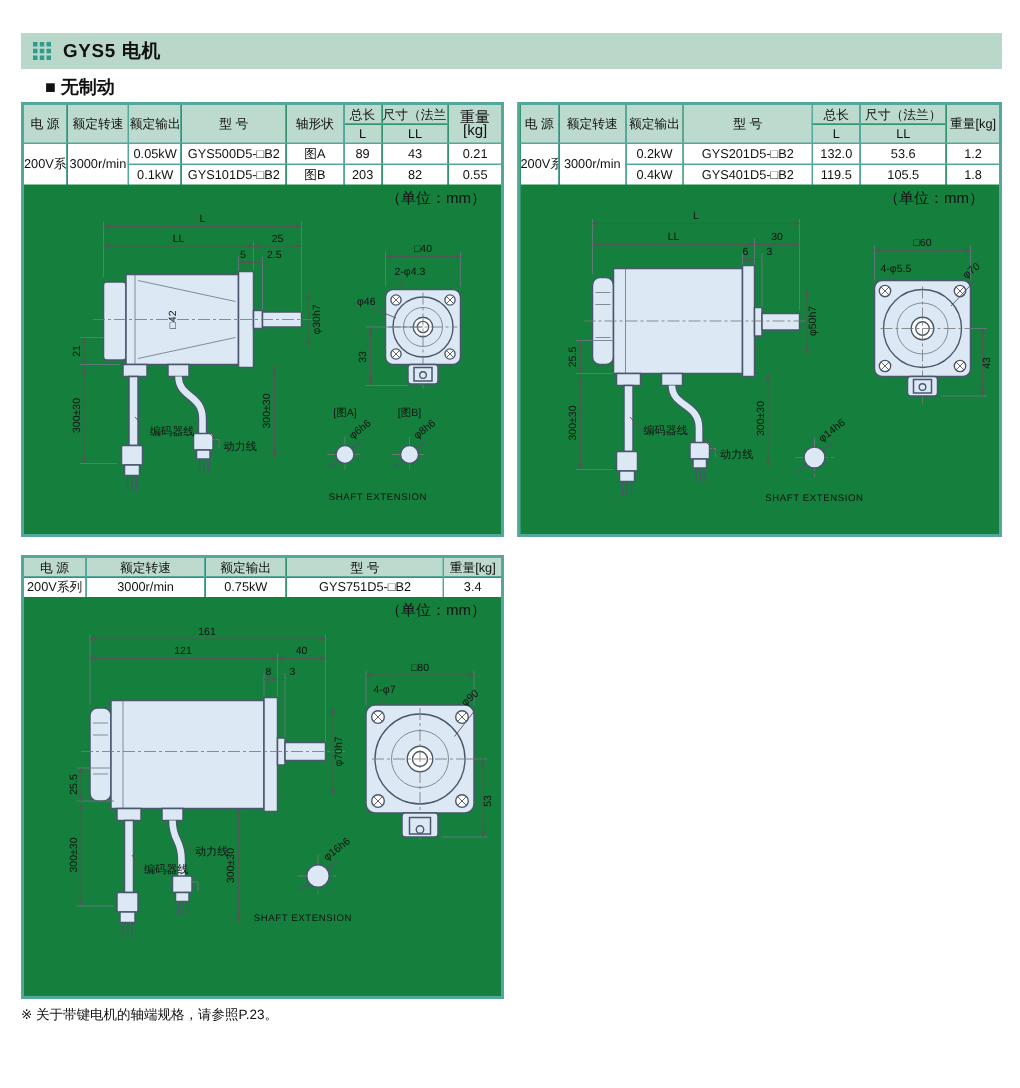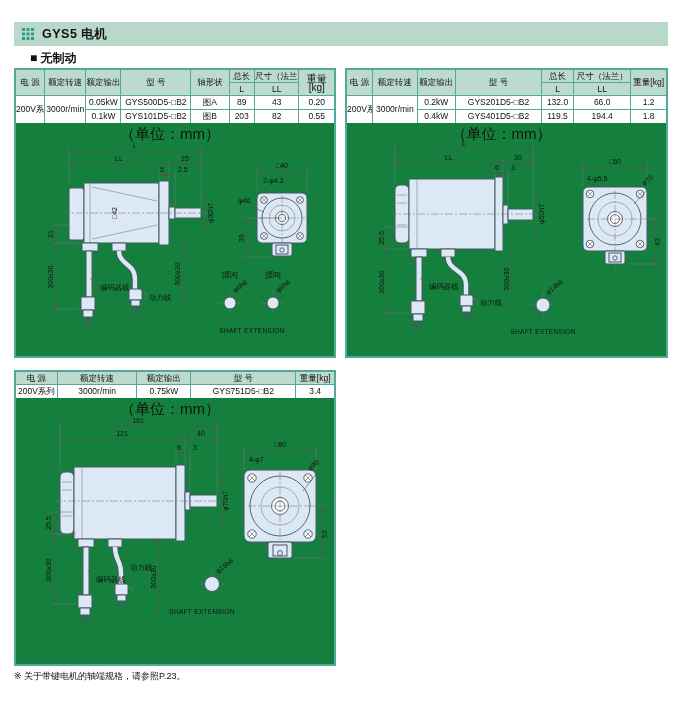--- a/index.html
+++ b/index.html
@@ -12,21 +12,21 @@
   .panel{position:absolute;background:#15803d;border:2px solid #54a79b;box-sizing:border-box;}
   #p1{left:14px;top:68px;width:322px;height:290px;}
   #p2{left:345px;top:68px;width:323px;height:290px;}
   #p3{left:14px;top:370px;width:322px;height:296px;}
   table.spec{width:100%;border-collapse:collapse;table-layout:fixed;border-style:hidden;}
   table.spec th,table.spec td{border:1px solid #54a79b;font-size:8.5px;font-weight:normal;
        text-align:center;padding:0;line-height:11px;height:12px;white-space:nowrap;overflow:hidden;}
   table.spec th{background:#bcdacd;}
   table.spec td{background:#fff;height:13px;}
   .two{line-height:9px;font-size:10px;}
-  .unit{font-size:15px;text-align:center;padding:2px 10px 0 0;height:12px;}
+  .unit{font-size:10px;text-align:right;padding:2px 10px 0 0;height:12px;}
   svg{display:block;}
   svg text{font-family:"Liberation Sans","DejaVu Sans",sans-serif;font-size:7px;fill:#111;}
   .t6{font-size:6.4px;letter-spacing:.4px;}
   .lbl{font-size:7.4px;}
   .ol{fill:#dce9f5;stroke:#49566b;stroke-width:1;}
   .hole{fill:#ffffff;stroke:#49566b;stroke-width:0.9;}
   .ln{stroke:#49566b;stroke-width:0.9;fill:none;}
   .thin{stroke:#6b7785;stroke-width:0.55;fill:none;}
   .dl{stroke:#555;stroke-width:0.6;fill:none;}
   .cx{stroke:#777;stroke-width:0.55;stroke-dasharray:8 2 2 2;fill:none;}
@@ -88,21 +88,21 @@
     </thead>
     <tbody>
       <tr>
         <td rowspan="2">200V系列</td>
         <td rowspan="2">3000r/min</td>
         <td>0.05kW</td>
         <td>GYS500D5-□B2</td>
         <td>图A</td>
         <td>89</td>
         <td>43</td>
-        <td>0.20</td>
+        <td>0.21</td>
       </tr>
       <tr>
         <td>0.1kW</td>
         <td>GYS101D5-□B2</td>
         <td>图B</td>
         <td>203</td>
         <td>82</td>
         <td>0.55</td>
       </tr>
     </tbody>
@@ -245,28 +245,28 @@
         <th>LL</th>
       </tr>
     </thead>
     <tbody>
       <tr>
         <td rowspan="2">200V系列</td>
         <td rowspan="2">3000r/min</td>
         <td>0.2kW</td>
         <td>GYS201D5-□B2</td>
         <td>132.0</td>
-        <td>66.0</td>
+        <td>53.6</td>
         <td>1.2</td>
       </tr>
       <tr>
         <td>0.4kW</td>
         <td>GYS401D5-□B2</td>
         <td>119.5</td>
-        <td>194.4</td>
+        <td>105.5</td>
         <td>1.8</td>
       </tr>
     </tbody>
   </table>
   <div class="unit">（单位：mm）</div>
 
   <svg viewBox="0 0 319 214" width="319" height="214">
     <defs>
         <marker id="ar2" markerWidth="7" markerHeight="6" refX="6.5" refY="3" orient="auto-start-reverse">
           <path d="M0.5,0.5 L6.5,3 L0.5,5.5 Z" fill="#555"></path>

